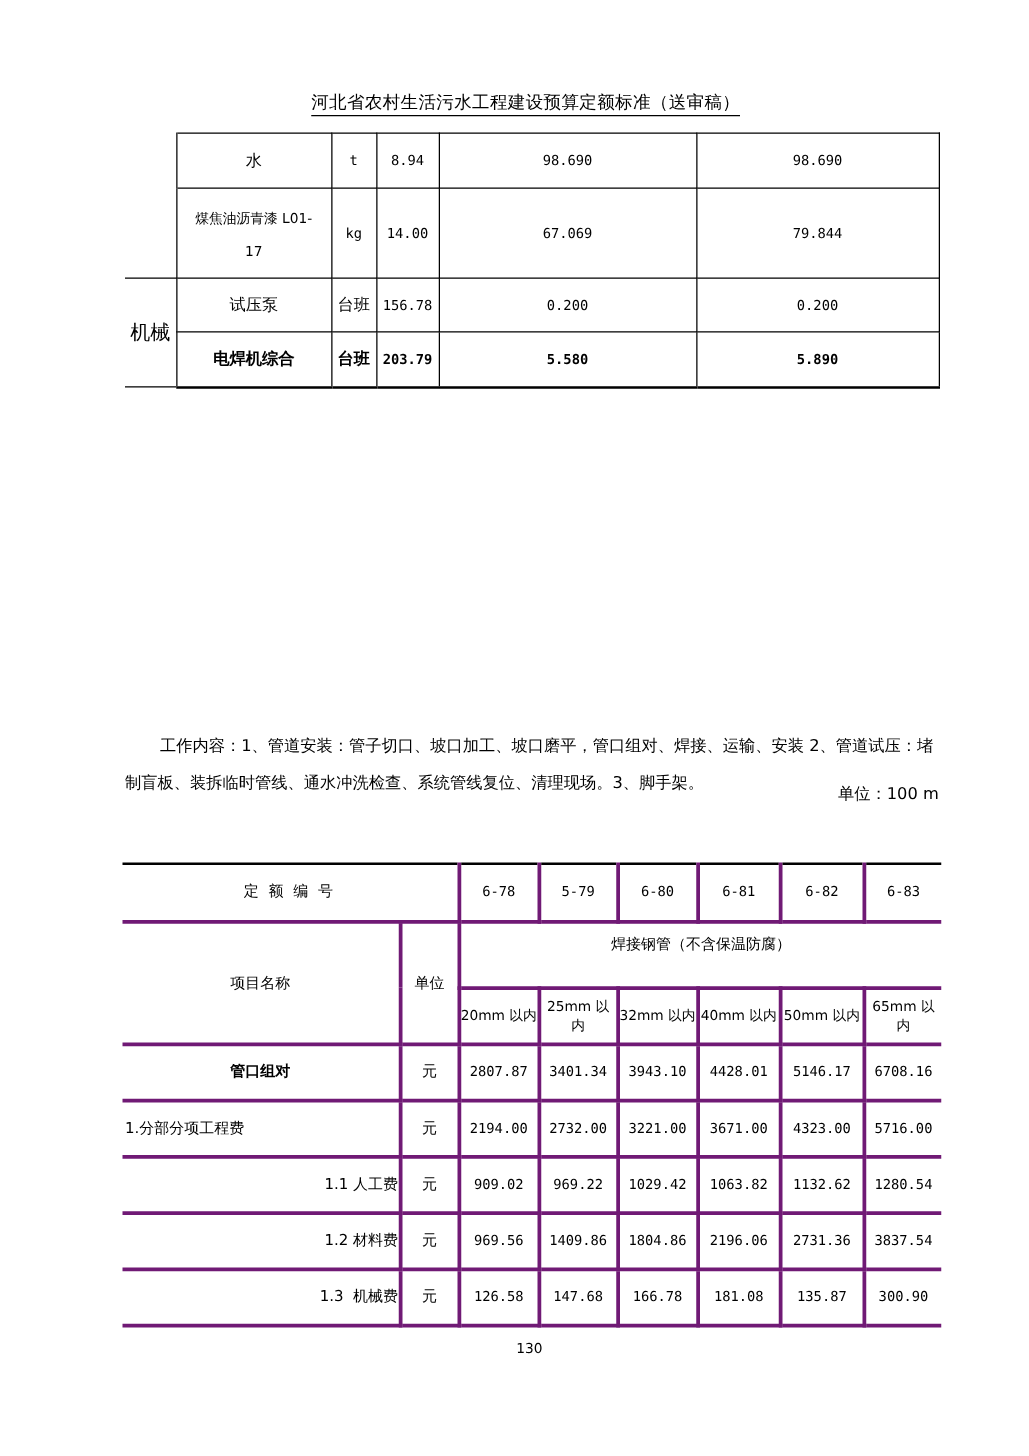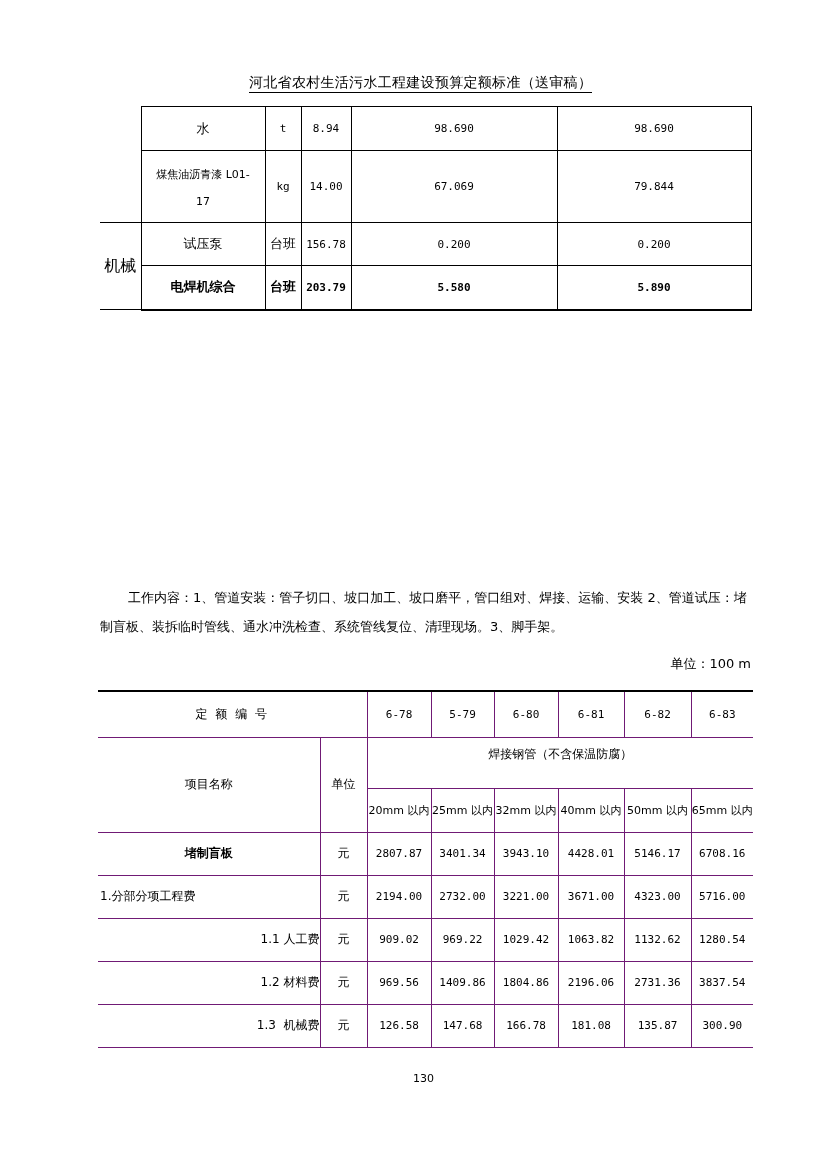--- a/index.html
+++ b/index.html
@@ -8,23 +8,23 @@
   table { border-collapse: collapse; position: absolute; table-layout: fixed; }
   td { font-size: 11px; text-align: center; vertical-align: middle; padding: 0; }
   .t1 { left: 100px; top: 106px; width: 651px; }
   .t1 td { border: 1px solid #000; }
   .t1 tr td:first-child { border-left: none; }
   .t1 tr:last-child td { border-bottom: 2.5px solid #000; font-weight: bold; }
   .t1 .noleft-top { border-top: none; }
   .t1 .cn { font-size: 13px; }
   .mono { font-family: "DejaVu Sans Mono", "Liberation Mono", monospace; font-size: 11px; }
   .work-text { position: absolute; left: 100px; top: 583px; width: 650px; font-size: 13px; line-height: 29px; text-indent: 28px; }
-  .unit-label { position: absolute; right: 72px; top: 655px; font-size: 13px; margin-left: 24px; }
+  .unit-label { position: absolute; right: 72px; top: 626px; font-size: 13px; margin-left: 24px; }
   .t2 { left: 98px; top: 690px; width: 655px; }
-  .t2 td { border: 1px solid #701a75; height: 42px; }
+  .t2 td { border: 3px solid #701a75; height: 42px; }
   .t2 tr td:first-child { border-left: none; }
   .t2 tr td:last-child { border-right: none; }
   .t2 tr:first-child td { border-top: 2.5px solid #000; }
   .t2 .left { text-align: left; padding-left: 2px; }
   .t2 .indent { text-align: right; padding-left: 52px; }
   .t2 .bold { font-weight: bold; }
   .t2 .cn { font-size: 12px; }
   .page-num { position: absolute; left: 413px; top: 1072px; font-size: 11px; }
 </style>
 </head>
@@ -110,21 +110,21 @@
   </tr>
   <tr style="height:44px">
     <td>20mm 以内</td>
     <td>25mm 以内</td>
     <td>32mm 以内</td>
     <td>40mm 以内</td>
     <td>50mm 以内</td>
     <td>65mm 以内</td>
   </tr>
   <tr>
-    <td class="cn bold">堵制盲板</td>
+    <td class="cn bold">管口组对</td>
     <td class="cn">元</td>
     <td class="mono">2807.87</td>
     <td class="mono">3401.34</td>
     <td class="mono">3943.10</td>
     <td class="mono">4428.01</td>
     <td class="mono">5146.17</td>
     <td class="mono">6708.16</td>
   </tr>
   <tr>
     <td class="cn left">1.分部分项工程费</td>

